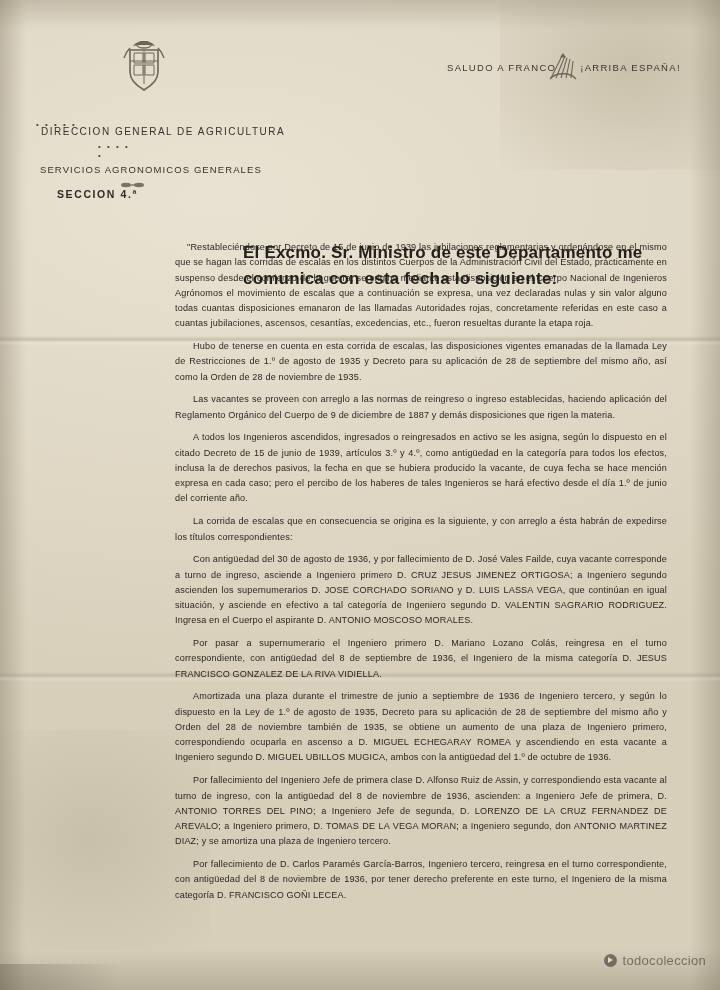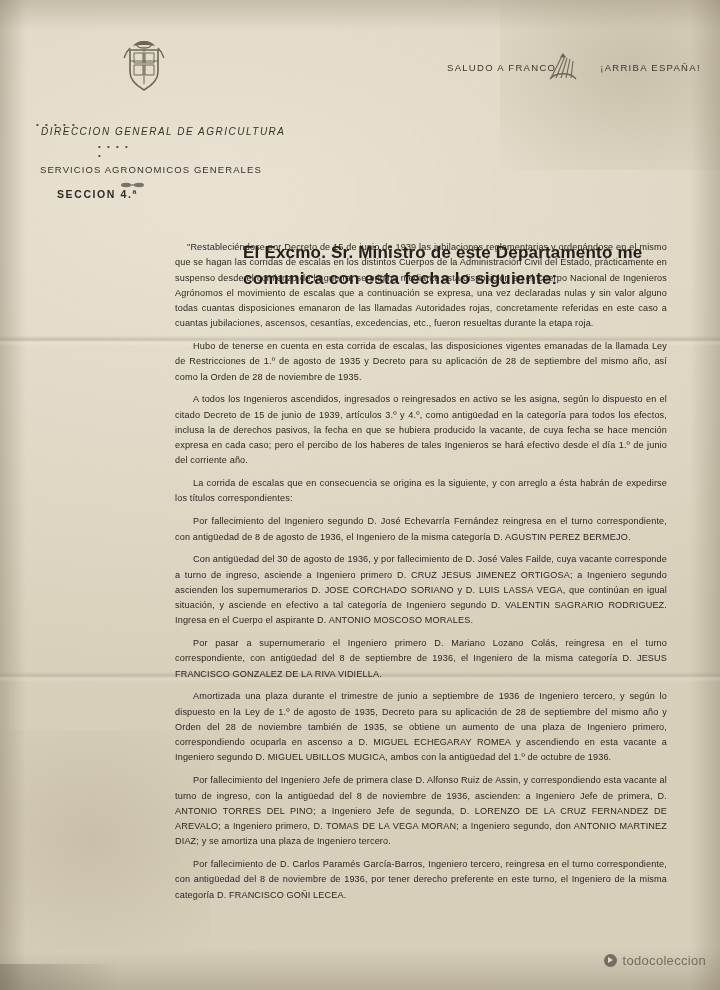--- a/index.html
+++ b/index.html
@@ -48,21 +48,21 @@
     opacity: .78;
   }
   .salute {
     position: absolute;
     top: 62px; left: 447px;
     font-size: 9.5px;
     letter-spacing: 1.3px;
     color: #3a362e;
     white-space: nowrap;
   }
-  .salute .right { margin-left: 40px; }
+  .salute .right { margin-left: 20px; }
   .yoke {
     position: absolute;
     top: 50px; left: 546px;
     width: 34px; height: 34px;
     opacity: .75;
   }
 
   .ministry {
     position: absolute;
     left: 28px; top: 100px;
@@ -78,21 +78,20 @@
     color: #4a463c;
     font-size: 8px;
     letter-spacing: 2px;
   }
   .dg {
     position: absolute;
     left: 41px; top: 126px;
     font-size: 10px;
     letter-spacing: 1.5px;
     color: #35322b;
-    font-style: italic;
   }
   .rule-dots2 {
     position: absolute;
     left: 98px; top: 142px;
     width: 40px; height: 6px;
     color: #4a463c;
     font-size: 8px;
     letter-spacing: 2px;
   }
   .seccion {
@@ -232,23 +231,23 @@
       <ellipse cx="19" cy="5" rx="5" ry="2.2"></ellipse>
       <rect x="11" y="4.3" width="4" height="1.3"></rect>
     </g>
   </svg>
 
   <div class="doc-title">El Excmo. Sr. Ministro de este Departamento me comunica con esta fecha lo siguiente:</div>
 
   <div class="body">
     <p class="first">"Restableciéndose por Decreto de 15 de junio de 1939 las jubilaciones reglamentarias y ordenándose en el mismo que se hagan las corridas de escalas en los distintos Cuerpos de la Administración Civil del Estado, prácticamente en suspenso desde el comienzo de la guerra, se origina mediante esta disposición en el Cuerpo Nacional de Ingenieros Agrónomos el movimiento de escalas que a continuación se expresa, una vez declaradas nulas y sin valor alguno todas cuantas disposiciones emanaron de las llamadas Autoridades rojas, concretamente referidas en este caso a cuantas jubilaciones, ascensos, cesantías, excedencias, etc., fueron resueltas durante la etapa roja.</p>
     <p>Hubo de tenerse en cuenta en esta corrida de escalas, las disposiciones vigentes emanadas de la llamada Ley de Restricciones de 1.º de agosto de 1935 y Decreto para su aplicación de 28 de septiembre del mismo año, así como la Orden de 28 de noviembre de 1935.</p>
+    <p>Las vacantes se proveen con arreglo a las normas de reingreso o ingreso establecidas, haciendo aplicación del Reglamento Orgánico del Cuerpo de 9 de diciembre de 1887 y demás disposiciones que rigen la materia.</p>
     <p>A todos los Ingenieros ascendidos, ingresados o reingresados en activo se les asigna, según lo dispuesto en el citado Decreto de 15 de junio de 1939, artículos 3.º y 4.º, como antigüedad en la categoría para todos los efectos, inclusa la de derechos pasivos, la fecha en que se hubiera producido la vacante, de cuya fecha se hace mención expresa en cada caso; pero el percibo de los haberes de tales Ingenieros se hará efectivo desde el día 1.º de junio del corriente año.</p>
     <p>La corrida de escalas que en consecuencia se origina es la siguiente, y con arreglo a ésta habrán de expedirse los títulos correspondientes:</p>
-    <p>Por fallecimiento del Ingeniero segundo D. José Echevarría Fernández reingresa en el turno correspondiente, con antigüedad de 8 de agosto de 1936, el Ingeniero de la misma categoría D. AGUSTIN PEREZ BERMEJO.</p>
     <p>Con antigüedad del 30 de agosto de 1936, y por fallecimiento de D. José Vales Failde, cuya vacante corresponde a turno de ingreso, asciende a Ingeniero primero D. CRUZ JESUS JIMENEZ ORTIGOSA; a Ingeniero segundo ascienden los supernumerarios D. JOSE CORCHADO SORIANO y D. LUIS LASSA VEGA, que continúan en igual situación, y asciende en efectivo a tal categoría de Ingeniero segundo D. VALENTIN SAGRARIO RODRIGUEZ. Ingresa en el Cuerpo el aspirante D. ANTONIO MOSCOSO MORALES.</p>
     <p>Por pasar a supernumerario el Ingeniero primero D. Mariano Lozano Colás, reingresa en el turno correspondiente, con antigüedad del 8 de septiembre de 1936, el Ingeniero de la misma categoría D. JESUS FRANCISCO GONZALEZ DE LA RIVA VIDIELLA.</p>
     <p>Amortizada una plaza durante el trimestre de junio a septiembre de 1936 de Ingeniero tercero, y según lo dispuesto en la Ley de 1.º de agosto de 1935, Decreto para su aplicación de 28 de septiembre del mismo año y Orden del 28 de noviembre también de 1935, se obtiene un aumento de una plaza de Ingeniero primero, correspondiendo ocuparla en ascenso a D. MIGUEL ECHEGARAY ROMEA y ascendiendo en esta vacante a Ingeniero segundo D. MIGUEL UBILLOS MUGICA, ambos con la antigüedad del 1.º de octubre de 1936.</p>
     <p>Por fallecimiento del Ingeniero Jefe de primera clase D. Alfonso Ruiz de Assin, y correspondiendo esta vacante al turno de ingreso, con la antigüedad del 8 de noviembre de 1936, ascienden: a Ingeniero Jefe de primera, D. ANTONIO TORRES DEL PINO; a Ingeniero Jefe de segunda, D. LORENZO DE LA CRUZ FERNANDEZ DE AREVALO; a Ingeniero primero, D. TOMAS DE LA VEGA MORAN; a Ingeniero segundo, don ANTONIO MARTINEZ DIAZ; y se amortiza una plaza de Ingeniero tercero.</p>
     <p>Por fallecimiento de D. Carlos Paramés García-Barros, Ingeniero tercero, reingresa en el turno correspondiente, con antigüedad del 8 de noviembre de 1936, por tener derecho preferente en este turno, el Ingeniero de la misma categoría D. FRANCISCO GOÑI LECEA.</p>
 
   </div>
 
   <div class="cut-bl"></div>
 

